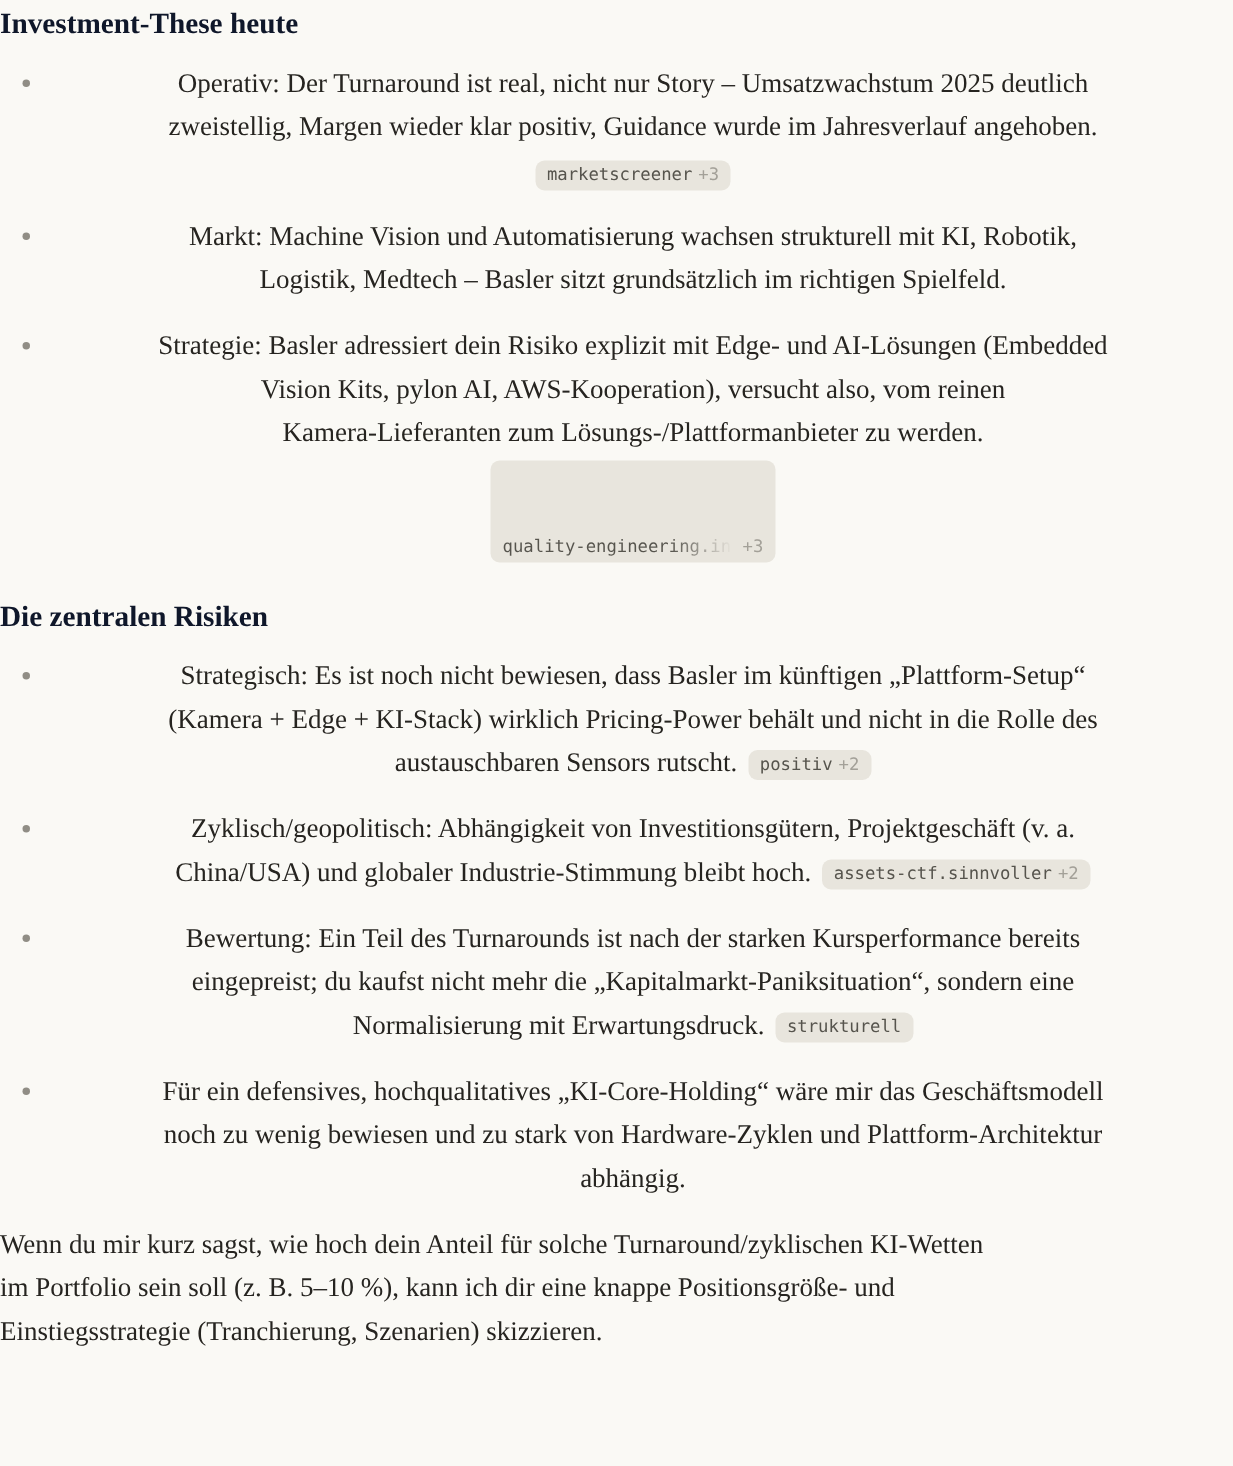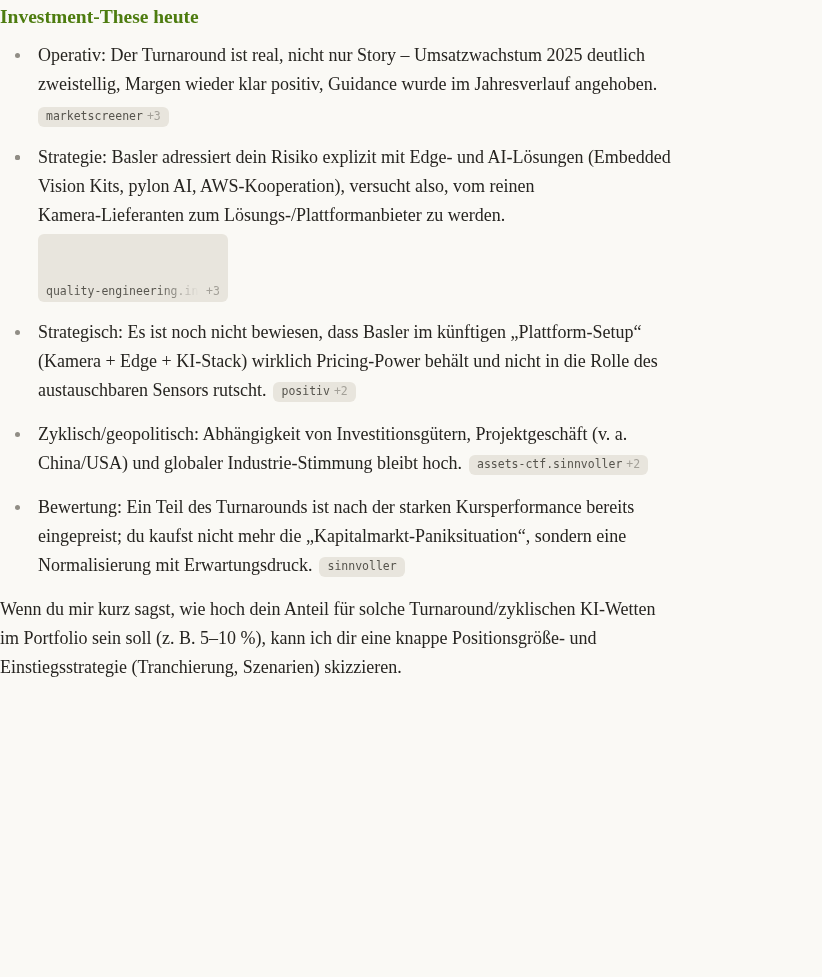--- a/index.html
+++ b/index.html
@@ -17,31 +17,32 @@
     color: #262420;
     font-family: "Liberation Serif", "DejaVu Serif", serif;
     font-size: 18px;
     line-height: 29px;
   }
   h3.heading {
     margin: 0 0 12px 0;
     font-size: 19.5px;
     line-height: 24px;
     font-weight: 700;
-    color: #4d7c0f;
+    color: #0f172a;
   }
   h3.heading.spaced { margin-top: 24px; }
   ul.bullets {
     list-style: none;
     margin: 0;
     padding: 0 0 0 38px;
   }
   ul.bullets > li {
     position: relative;
     margin: 0 0 15px 0;
+    text-align: center;
   }
   .dot {
     position: absolute;
     left: -23px;
     top: 12px;
     width: 5px;
     height: 5px;
     border-radius: 50%;
     background: #908d85;
   }
@@ -95,52 +96,61 @@
     <li>
       <span class="dot"></span>
       <span class="body-text">Operativ: Der Turnaround ist real, nicht nur Story – Umsatzwachstum 2025 deutlich
 zweistellig, Margen wieder klar positiv, Guidance wurde im Jahresverlauf angehoben.</span>
       <div class="chip-row">
         <span class="chip"><span class="chip-label">marketscreener</span><span class="chip-more">+3</span></span>
       </div>
     </li>
     <li>
       <span class="dot"></span>
+      <span class="body-text">Markt: Machine Vision und Automatisierung wachsen strukturell mit KI, Robotik,
+Logistik, Medtech – Basler sitzt grundsätzlich im richtigen Spielfeld.</span>
     </li>
     <li>
       <span class="dot"></span>
       <span class="body-text">Strategie: Basler adressiert dein Risiko explizit mit Edge- und AI-Lösungen (Embedded
 Vision Kits, pylon AI, AWS-Kooperation), versucht also, vom reinen
 Kamera-Lieferanten zum Lösungs-/Plattformanbieter zu werden.</span>
       <div class="chip-row">
         <span class="chip"><span class="chip-label fade">quality-engineering.indus</span><span class="chip-more">+3</span></span>
       </div>
     </li>
   </ul>
 
+  <h3 class="heading spaced">Die zentralen Risiken</h3>
   <ul class="bullets">
     <li>
       <span class="dot"></span>
       <span class="body-text">Strategisch: Es ist noch nicht bewiesen, dass Basler im künftigen „Plattform-Setup“
 (Kamera + Edge + KI-Stack) wirklich Pricing-Power behält und nicht in die Rolle des
 austauschbaren Sensors rutscht.</span><span class="chip inline"><span class="chip-label">positiv</span><span class="chip-more">+2</span></span>
     </li>
     <li>
       <span class="dot"></span>
       <span class="body-text">Zyklisch/geopolitisch: Abhängigkeit von Investitionsgütern, Projektgeschäft (v. a.
 China/USA) und globaler Industrie-Stimmung bleibt hoch.</span><span class="chip inline"><span class="chip-label">assets-ctf.sinnvoller</span><span class="chip-more">+2</span></span>
     </li>
     <li>
       <span class="dot"></span>
       <span class="body-text">Bewertung: Ein Teil des Turnarounds ist nach der starken Kursperformance bereits
 eingepreist; du kaufst nicht mehr die „Kapitalmarkt-Paniksituation“, sondern eine
-Normalisierung mit Erwartungsdruck.</span><span class="chip inline"><span class="chip-label">sinnvoller</span></span>
+Normalisierung mit Erwartungsdruck.</span><span class="chip inline"><span class="chip-label">strukturell</span></span>
     </li>
   </ul>
 
   <ul class="bullets">
+    <li>
+      <span class="dot"></span>
+      <span class="body-text">Für ein defensives, hochqualitatives „KI-Core-Holding“ wäre mir das Geschäftsmodell
+noch zu wenig bewiesen und zu stark von Hardware-Zyklen und Plattform-Architektur
+abhängig.</span>
+    </li>
   </ul>
 
   <p class="closing">Wenn du mir kurz sagst, wie hoch dein Anteil für solche Turnaround/zyklischen KI-Wetten
 im Portfolio sein soll (z. B. 5–10 %), kann ich dir eine knappe Positionsgröße- und
 Einstiegsstrategie (Tranchierung, Szenarien) skizzieren.</p>
 
 </main>
 
 </body></html>

